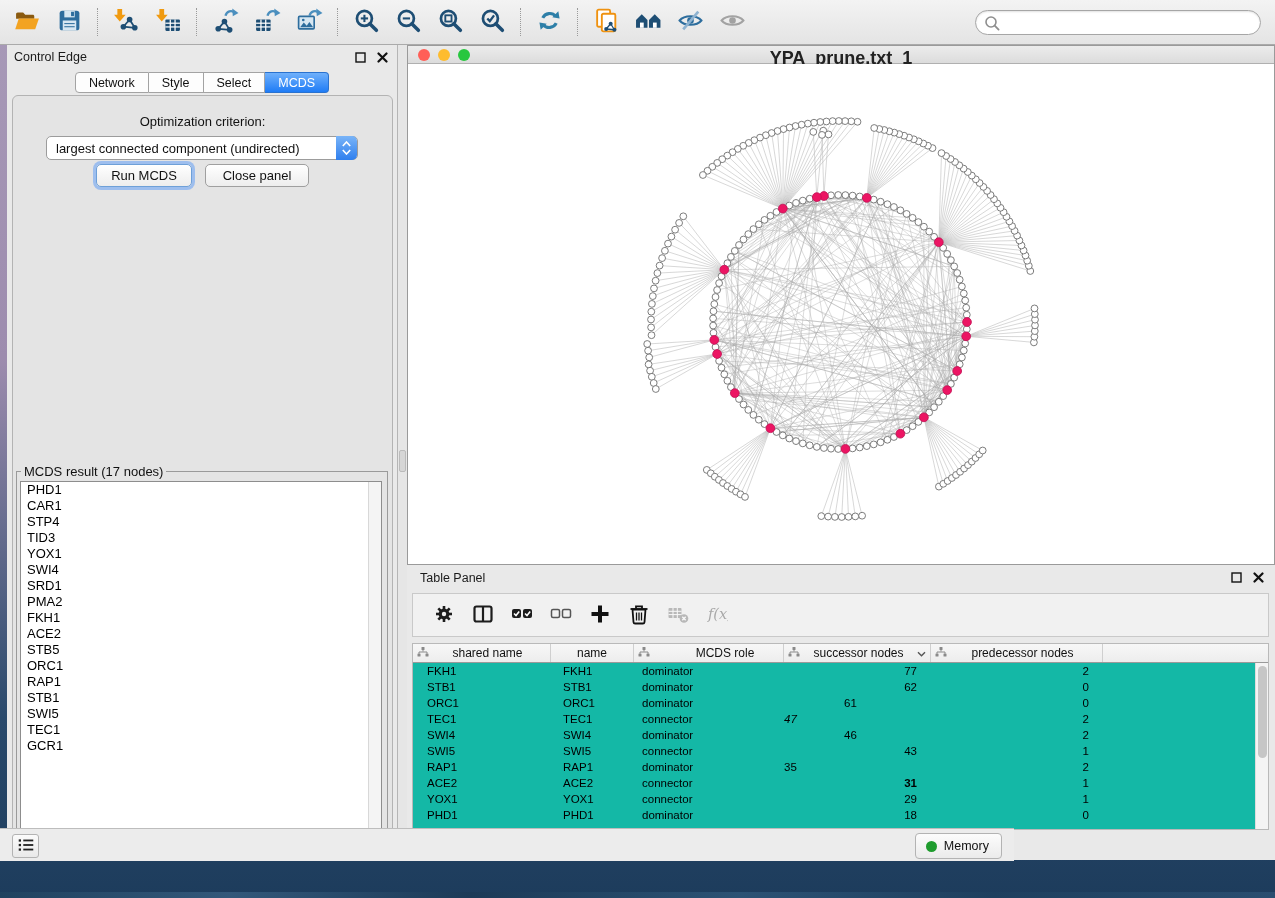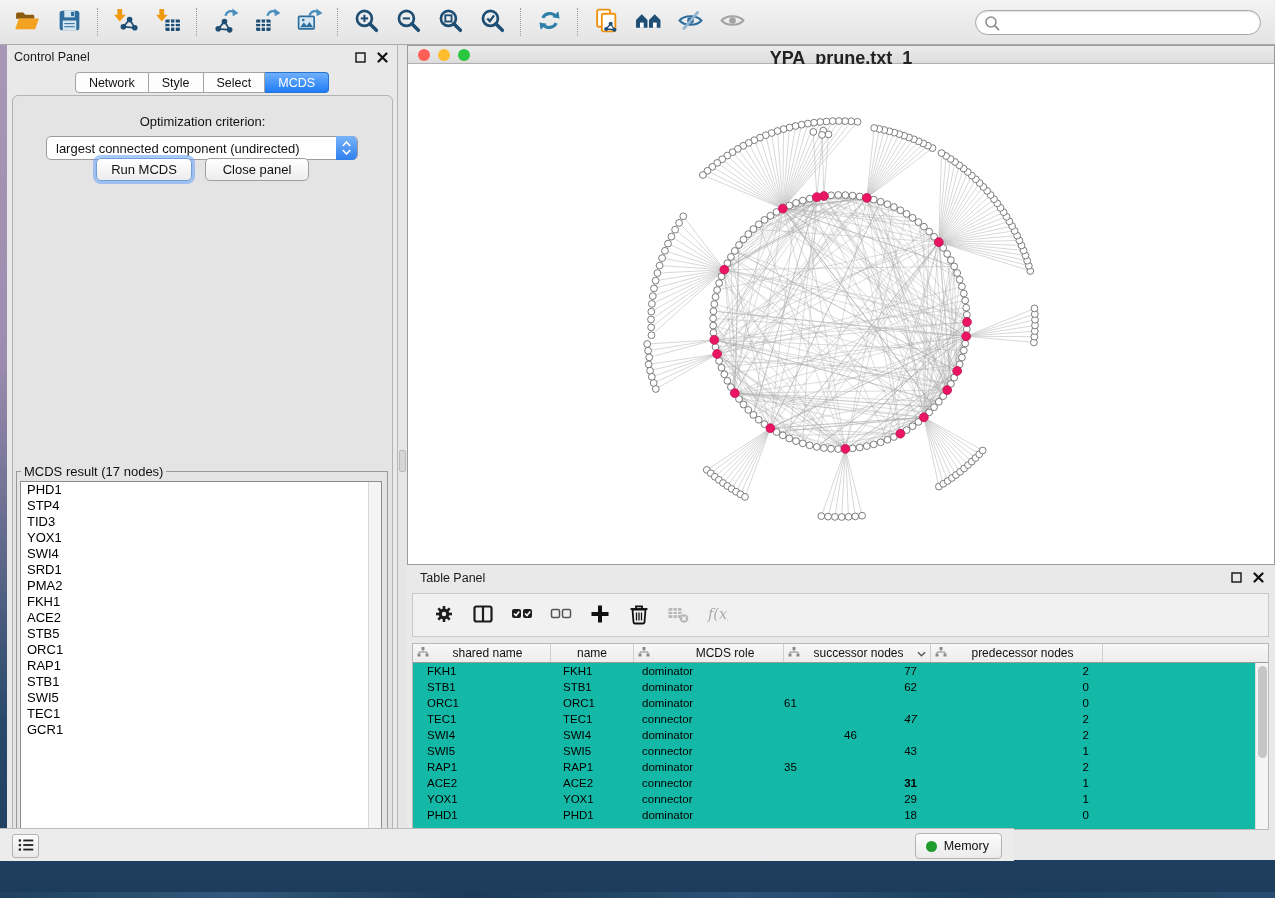--- a/index.html
+++ b/index.html
@@ -41,21 +41,21 @@
   .cp-body { position:absolute; left:5px; top:50px; width:381px; height:750px;
     background:#e4e4e4; border:1px solid #b3b3b3; border-radius:6px; }
   .opt-label { position:absolute; left:0; top:18px; width:100%; text-align:center; font-size:13px; color:#111; }
   .dropdown { position:absolute; left:33px; top:40px; width:312px; height:24px; background:#fff;
     border:1px solid #9c9c9c; border-radius:5px; font-size:13px; display:flex; align-items:center;
     padding-left:9px; color:#111; }
   .dd-stepper { position:absolute; right:0; top:-1px; width:21px; height:24px; border-radius:0 5px 5px 0;
     background:linear-gradient(#79b4f8,#2f7fee); display:flex; flex-direction:column;
     align-items:center; justify-content:center; gap:2px; }
   .dd-stepper svg { display:block; }
-  .btn-row { position:absolute; left:0; top:62px; width:100%; height:24px; }
+  .btn-row { position:absolute; left:0; top:68px; width:100%; height:24px; }
   .push-btn { position:absolute; height:23px; background:linear-gradient(#ffffff,#ededed);
     border:1px solid #9f9f9f; border-radius:5px; font-size:13px; color:#111; padding:0 12px; }
   .run-btn { left:83px; width:96px; box-shadow:0 0 0 3px rgba(110,165,245,.6); border-color:#6ea0d8; }
   .close-btn { left:192px; width:104px; }
   fieldset.mcds { position:absolute; left:3px; top:368px; width:372px; height:373px;
     border:1px solid #9a9a9a; background:transparent; }
   fieldset.mcds legend { font-size:13px; color:#111; padding:0 3px; margin-left:4px; }
   .listbox { position:absolute; left:3px; top:2px; width:362px; height:355px; background:#fff;
     border:1px solid #8d8d8d; overflow:hidden; }
   .listbox .scroll-track { position:absolute; right:0; top:0; width:13px; height:100%;
@@ -290,21 +290,21 @@
             <circle cx="8" cy="8" r="5" fill="none" stroke="#8e8e8e" stroke-width="1.6"></circle>
             <line x1="11.7" y1="11.7" x2="15.6" y2="15.6" stroke="#8e8e8e" stroke-width="1.8" stroke-linecap="round"></line>
           </svg>
       </span>
       <input class="search-input" placeholder="" style="">
     </div>
   </div>
 
   <div class="control-panel">
     <div class="cp-header">
-      <span class="cp-title">Control Panel</span>
+      <span class="cp-title">Control Edge</span>
       <button class="win-ctrl cp-float">
         <svg width="11" height="11" viewBox="0 0 11 11">
             <rect x="1" y="1" width="9" height="9" fill="none" stroke="#111" stroke-width="1.4"></rect>
           </svg>
       </button>
       <button class="win-ctrl cp-close">
         <svg width="11" height="11" viewBox="0 0 11 11">
             <path d="M1.5 1.5 L9.5 9.5 M9.5 1.5 L1.5 9.5" stroke="#111" stroke-width="2.2" stroke-linecap="round"></path>
           </svg>
       </button>
@@ -330,20 +330,21 @@
       </div>
       <div class="btn-row">
         <button class="push-btn run-btn">Run MCDS</button>
         <button class="push-btn close-btn">Close panel</button>
       </div>
       <fieldset class="mcds">
         <legend>MCDS result (17 nodes)</legend>
         <div class="listbox">
           <div id="mcds-items">
               <div class="mcds-item">PHD1</div>
+              <div class="mcds-item">CAR1</div>
               <div class="mcds-item">STP4</div>
               <div class="mcds-item">TID3</div>
               <div class="mcds-item">YOX1</div>
               <div class="mcds-item">SWI4</div>
               <div class="mcds-item">SRD1</div>
               <div class="mcds-item">PMA2</div>
               <div class="mcds-item">FKH1</div>
               <div class="mcds-item">ACE2</div>
               <div class="mcds-item">STB5</div>
               <div class="mcds-item">ORC1</div>
@@ -1193,28 +1194,28 @@
             <div class="dt-cell" style="width: 138px; text-align: left; padding-left: 14px;">STB1</div>
             <div class="dt-cell" style="width: 83px; text-align: left; padding-left: 12px;">STB1</div>
             <div class="dt-cell" style="width: 150px; text-align: left; padding-left: 8px;">dominator</div>
             <div class="dt-cell" style="width: 147px; text-align: right; padding-right: 14px;">62</div>
             <div class="dt-cell" style="width: 172px; text-align: right; padding-right: 14px;">0</div>
           </div>
           <div class="dt-row">
             <div class="dt-cell" style="width: 138px; text-align: left; padding-left: 14px;">ORC1</div>
             <div class="dt-cell" style="width: 83px; text-align: left; padding-left: 12px;">ORC1</div>
             <div class="dt-cell" style="width: 150px; text-align: left; padding-left: 8px;">dominator</div>
-            <div class="dt-cell" style="width: 147px; text-align: left; padding-right: 14px;">61</div>
+            <div class="dt-cell" style="width: 147px; text-align: center; padding-right: 14px;">61</div>
             <div class="dt-cell" style="width: 172px; text-align: right; padding-right: 14px;">0</div>
           </div>
           <div class="dt-row">
             <div class="dt-cell" style="width: 138px; text-align: left; padding-left: 14px;">TEC1</div>
             <div class="dt-cell" style="width: 83px; text-align: left; padding-left: 12px;">TEC1</div>
             <div class="dt-cell" style="width: 150px; text-align: left; padding-left: 8px;">connector</div>
-            <div class="dt-cell" style="width: 147px; text-align: right; padding-right: 14px; font-style: italic;">47</div>
+            <div class="dt-cell" style="width: 147px; text-align: left; padding-right: 14px; font-style: italic;">47</div>
             <div class="dt-cell" style="width: 172px; text-align: right; padding-right: 14px;">2</div>
           </div>
           <div class="dt-row">
             <div class="dt-cell" style="width: 138px; text-align: left; padding-left: 14px;">SWI4</div>
             <div class="dt-cell" style="width: 83px; text-align: left; padding-left: 12px;">SWI4</div>
             <div class="dt-cell" style="width: 150px; text-align: left; padding-left: 8px;">dominator</div>
             <div class="dt-cell" style="width: 147px; text-align: center; padding-right: 14px;">46</div>
             <div class="dt-cell" style="width: 172px; text-align: right; padding-right: 14px;">2</div>
           </div>
           <div class="dt-row">

